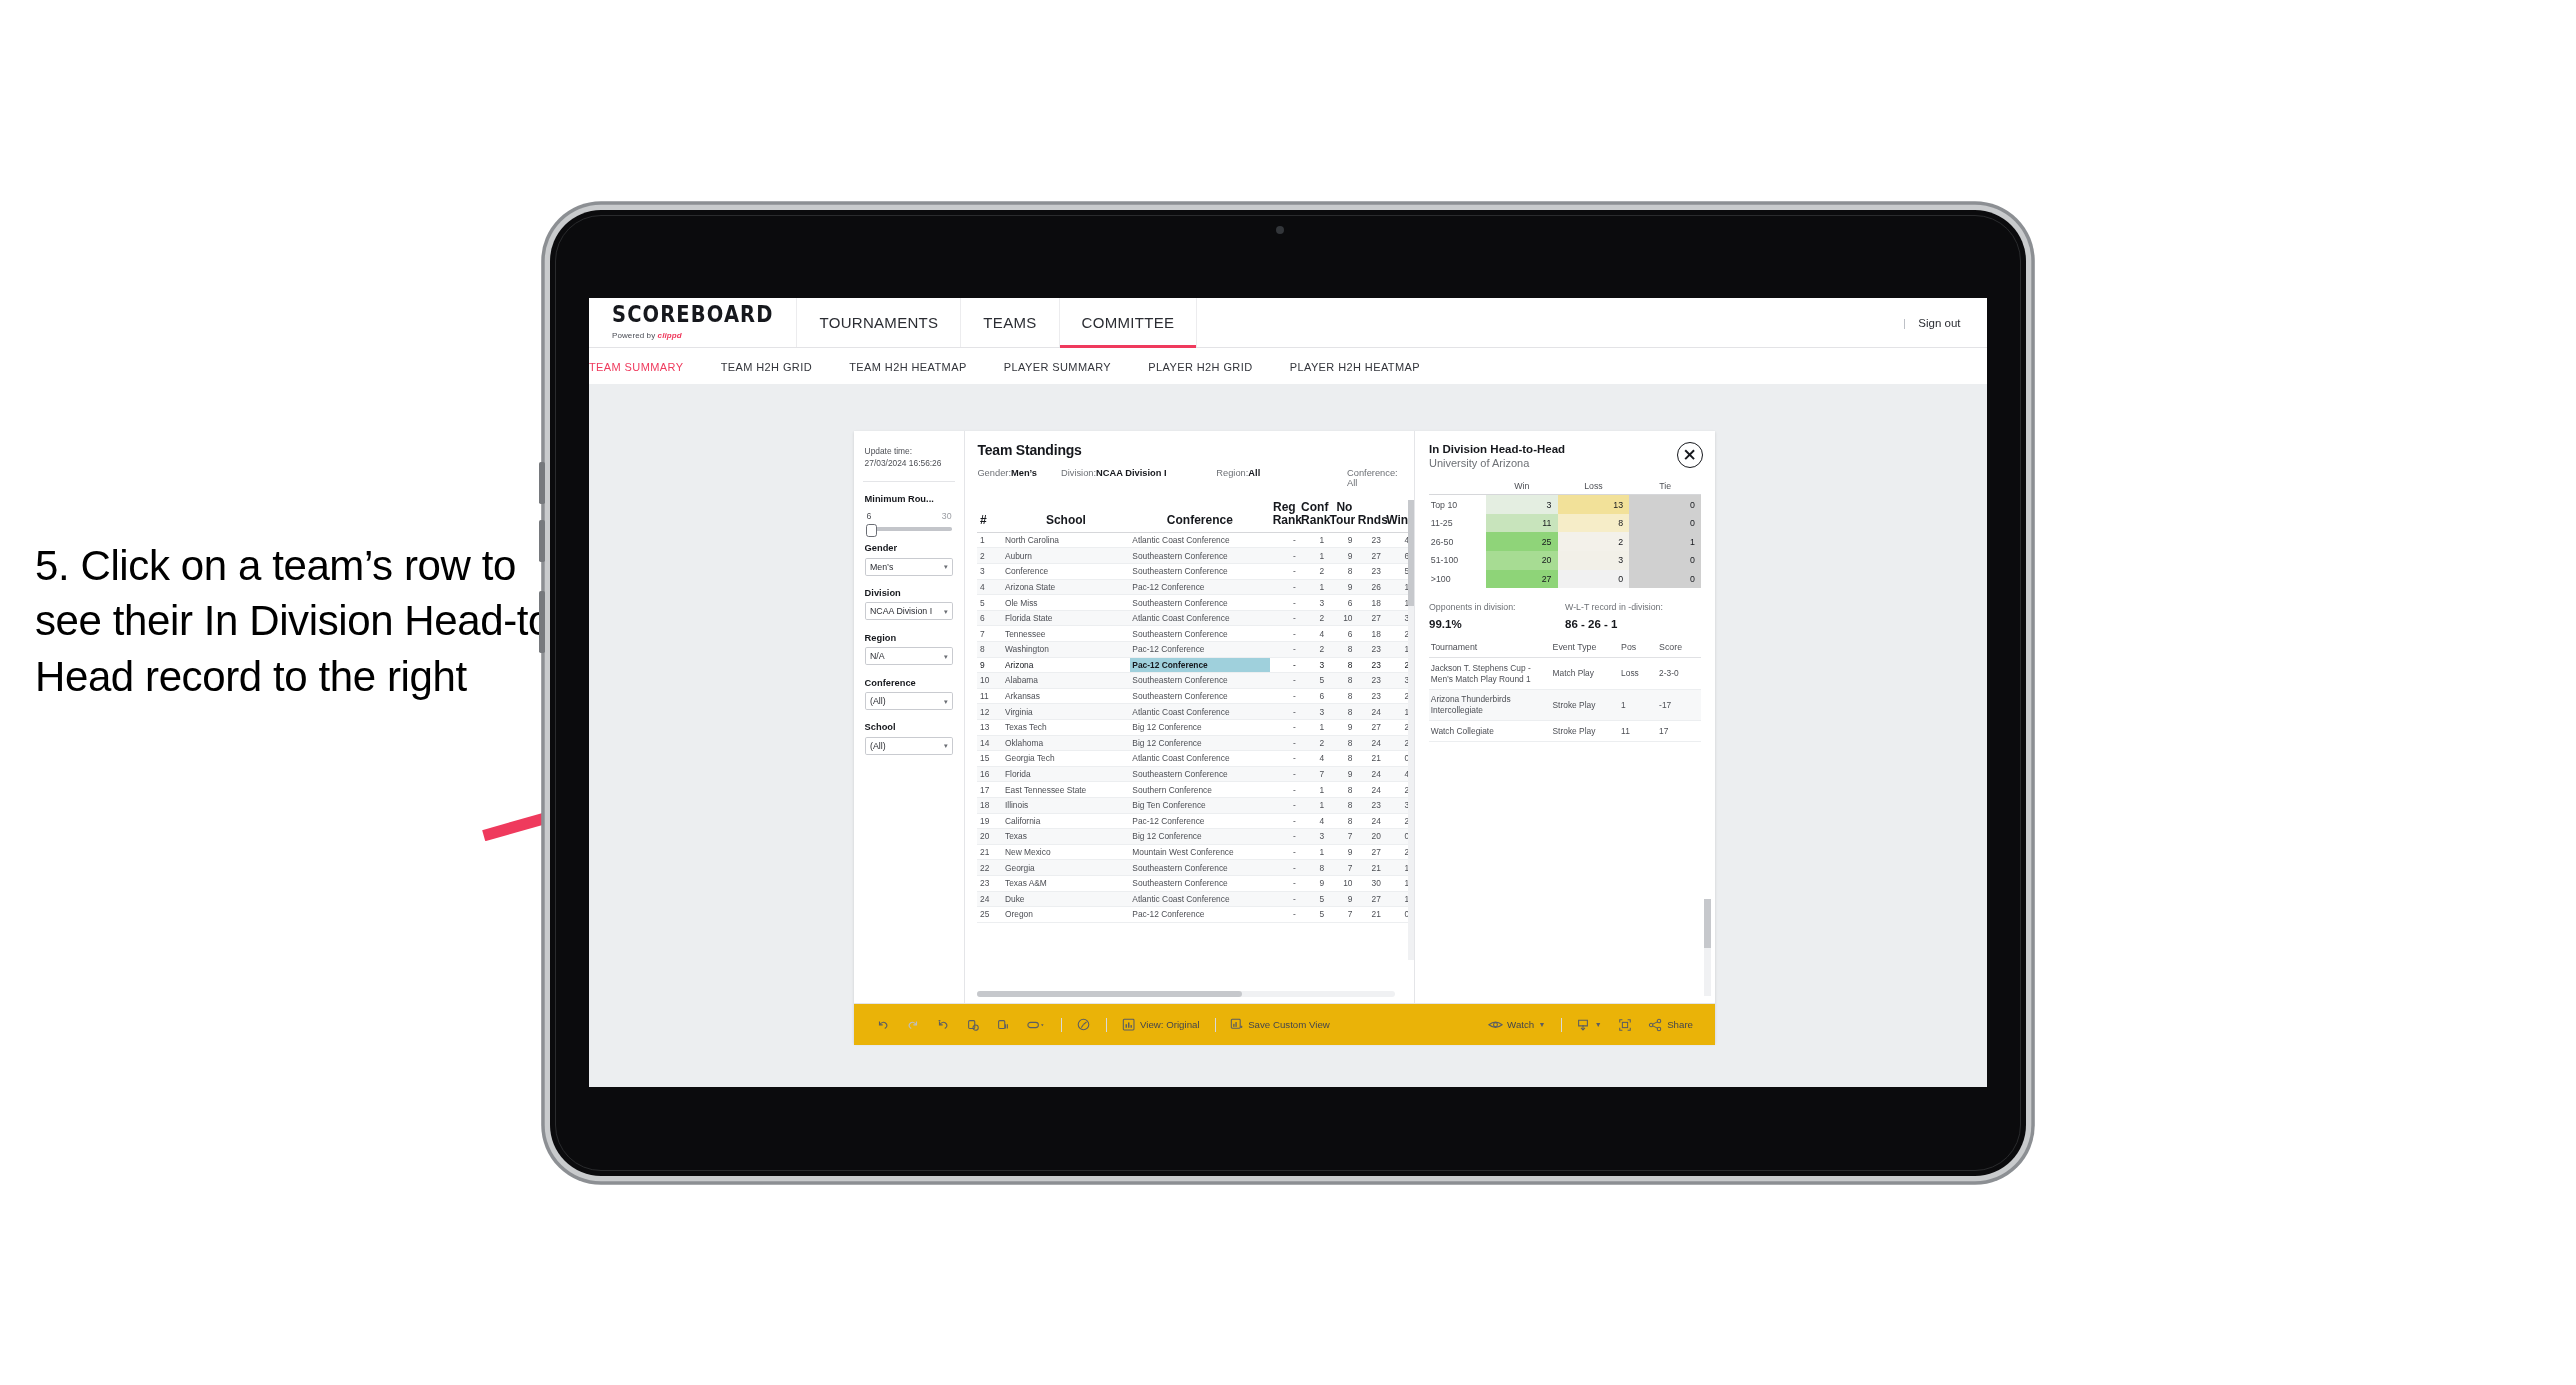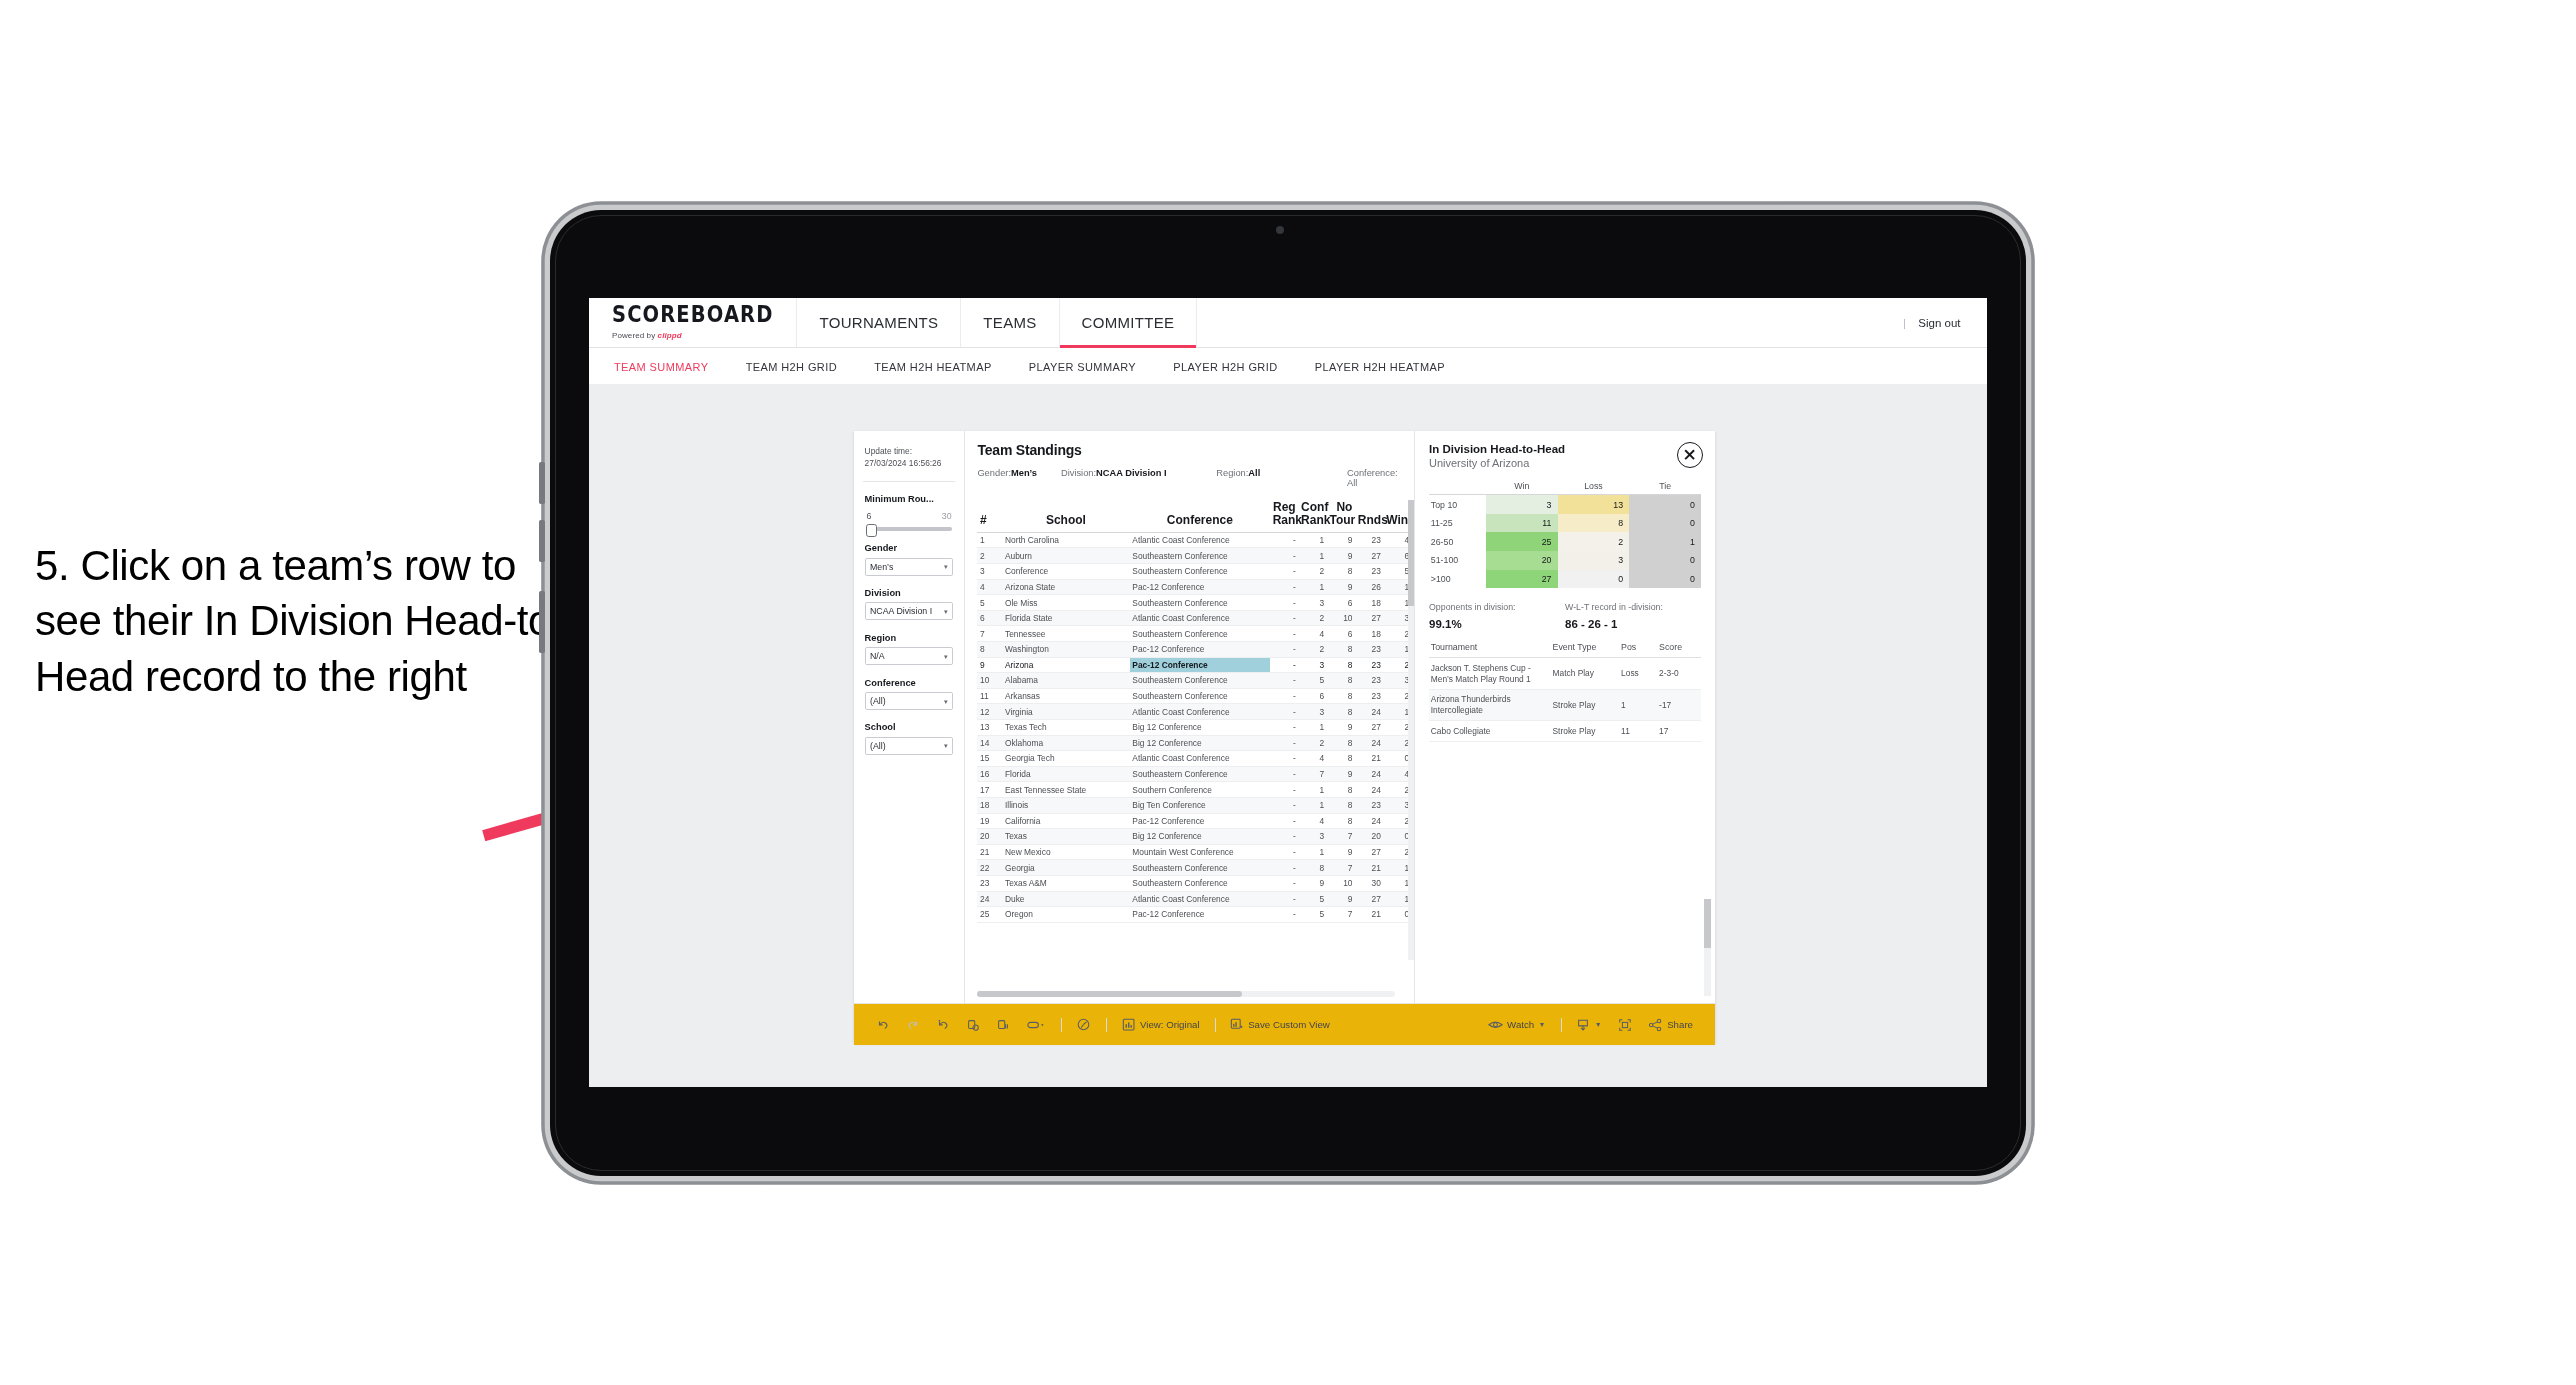--- a/index.html
+++ b/index.html
@@ -41,21 +41,21 @@
       border-left:0.9px solid #ececee;position:relative;cursor:pointer;}
   .topnav .item.active:after{content:"";position:absolute;left:0;right:0;
       bottom:-0.9px;height:2.7px;background:#ef3a5d;}
   .topnav .item:last-child{border-right:0.9px solid #ececee;}
   #signout{margin-left:auto;display:flex;align-items:center;
       padding-right:26.5px;font-size:11.5px;color:#2b2d33;gap:12.4px;}
   #signout .divider{color:#b9bcc2;}
 
   
   #subnav{height:37px;background:#fff;border-bottom:0.9px solid #dfe0e3;
-      display:flex;align-items:center;padding-left:25px;gap:0;}
+      display:flex;align-items:center;gap:0;}
   #subnav .tab{font-size:11px;color:#33353b;letter-spacing:0.4px;
       padding:0 19.5px 0 0;margin-right:17.7px;cursor:pointer;white-space:nowrap;}
   #subnav .tab.active{color:#ef3a5d;}
 
   
   #canvas{position:absolute;left:0;top:86px;right:0;bottom:0;background:#eceef0;}
   #viz{position:absolute;left:265px;top:47px;width:861px;height:613px;
       background:#fff;box-shadow:0 0.9px 2.7px rgba(0,0,0,.14);}
 
   #vizbody{display:flex;height:572px;}
@@ -637,21 +637,21 @@
                     <td class="t-pos">Loss</td>
                     <td class="t-score">2-3-0</td>
                   </tr>
                   <tr>
                     <td class="t-name">Arizona Thunderbirds Intercollegiate</td>
                     <td class="t-type">Stroke Play</td>
                     <td class="t-pos">1</td>
                     <td class="t-score">-17</td>
                   </tr>
                   <tr>
-                    <td class="t-name">Cabo Collegiate</td>
+                    <td class="t-name">Watch Collegiate</td>
                     <td class="t-type">Stroke Play</td>
                     <td class="t-pos">11</td>
                     <td class="t-score">17</td>
                   </tr>
                 </tbody>
             </table>
             <div id="tourscroll">
                 <div class="thumb"></div>
               </div>
           </div>

